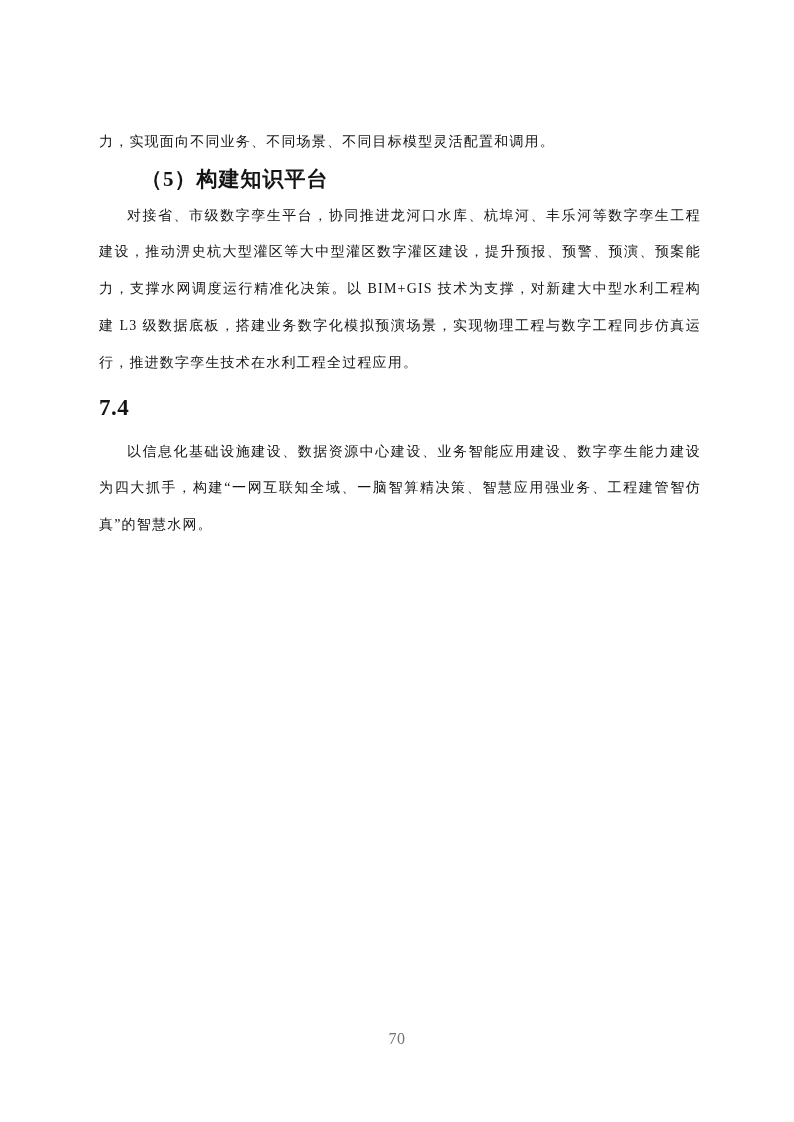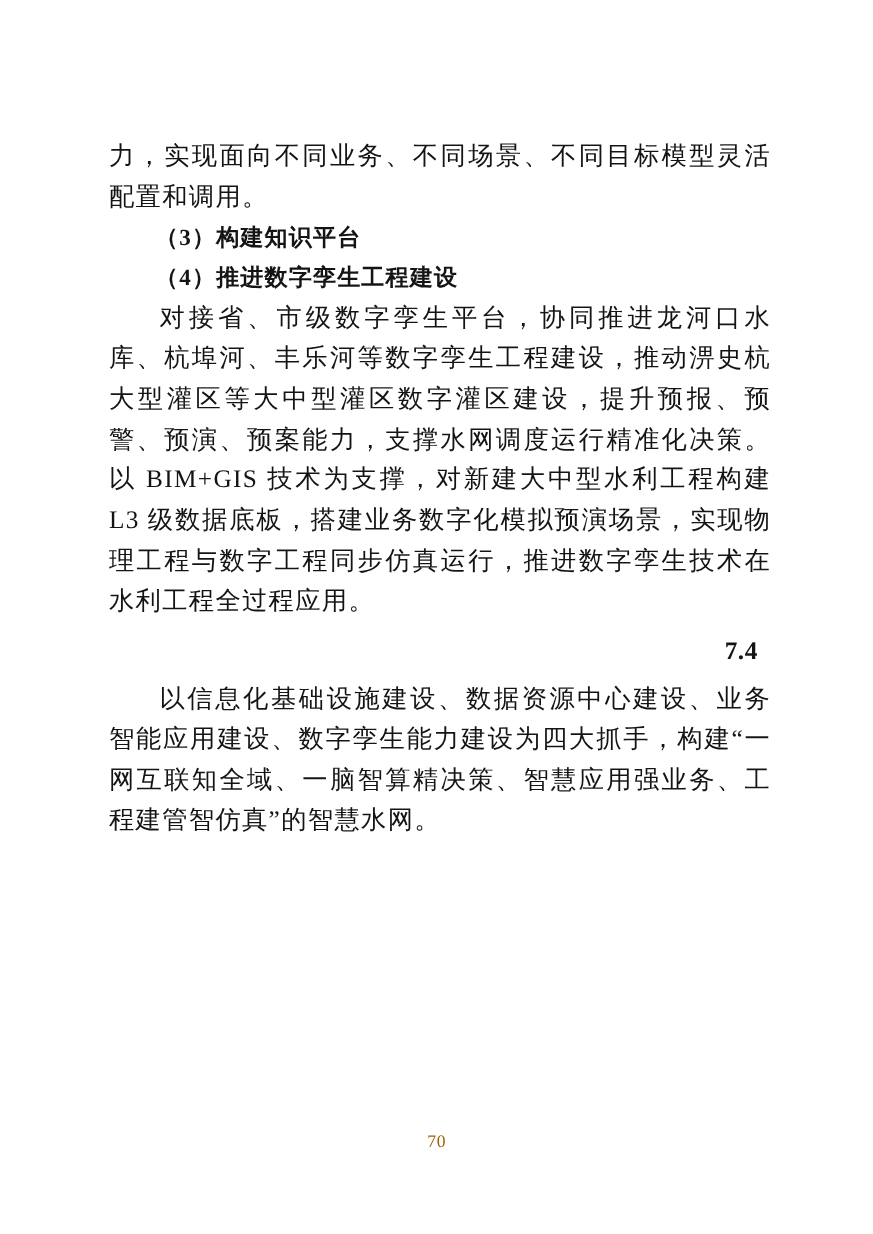--- a/index.html
+++ b/index.html
@@ -17,21 +17,21 @@
     color: #141414;
   }
   .content {
     position: absolute;
     top: 124px;
     left: 99px;
     width: 602px;
   }
   p.body {
     margin: 0;
-    font-size: 23px;
+    font-size: 14px;
     line-height: 36.8px;
     letter-spacing: 1.2px;
     text-align: justify;
     text-justify: inter-character;
     text-align-last: left;
     text-indent: 2em;
   }
   p.body.no-indent {
     text-indent: 0;
   }
@@ -44,52 +44,50 @@
     text-indent: 2em;
   }
   .section-heading {
     margin: 4px 0 4px 0;
     font-size: 23px;
     line-height: 44px;
     letter-spacing: 0.5px;
     font-weight: 700;
     display: flex;
     align-items: baseline;
-    justify-content: flex-end;
   }
   .section-heading .sec-num {
     font-family: "Liberation Serif", "DejaVu Serif", serif;
     margin-right: 12px;
   }
   .section-heading .sec-title {
     font-family: "Liberation Sans", "DejaVu Sans", sans-serif;
   }
   .page-footer {
     position: absolute;
     top: 1030px;
     left: 0;
     width: 100%;
     text-align: center;
     font-size: 16px;
     letter-spacing: 0.5px;
-    color: #a16207;
+    color: #737373;
   }
 </style>
 </head>
 <body>
 
 <div class="page">
   <div class="content">
 
     <p class="body no-indent">力，实现面向不同业务、不同场景、不同目标模型灵活配置和调用。</p>
 
-    <p class="sub-heading">（3）构建知识平台</p>
+    <p class="sub-heading">（5）构建知识平台</p>
 
 
-    <p class="sub-heading">（4）推进数字孪生工程建设</p>
 
     <p class="body">对接省、市级数字孪生平台，协同推进龙河口水库、杭埠河、丰乐河等数字孪生工程建设，推动淠史杭大型灌区等大中型灌区数字灌区建设，提升预报、预警、预演、预案能力，支撑水网调度运行精准化决策。以 BIM+GIS 技术为支撑，对新建大中型水利工程构建 L3 级数据底板，搭建业务数字化模拟预演场景，实现物理工程与数字工程同步仿真运行，推进数字孪生技术在水利工程全过程应用。</p>
 
     <h2 class="section-heading">
       <span class="sec-num">7.4</span>
     </h2>
 
     <p class="body">以信息化基础设施建设、数据资源中心建设、业务智能应用建设、数字孪生能力建设为四大抓手，构建“一网互联知全域、一脑智算精决策、智慧应用强业务、工程建管智仿真”的智慧水网。</p>
 
   </div>

